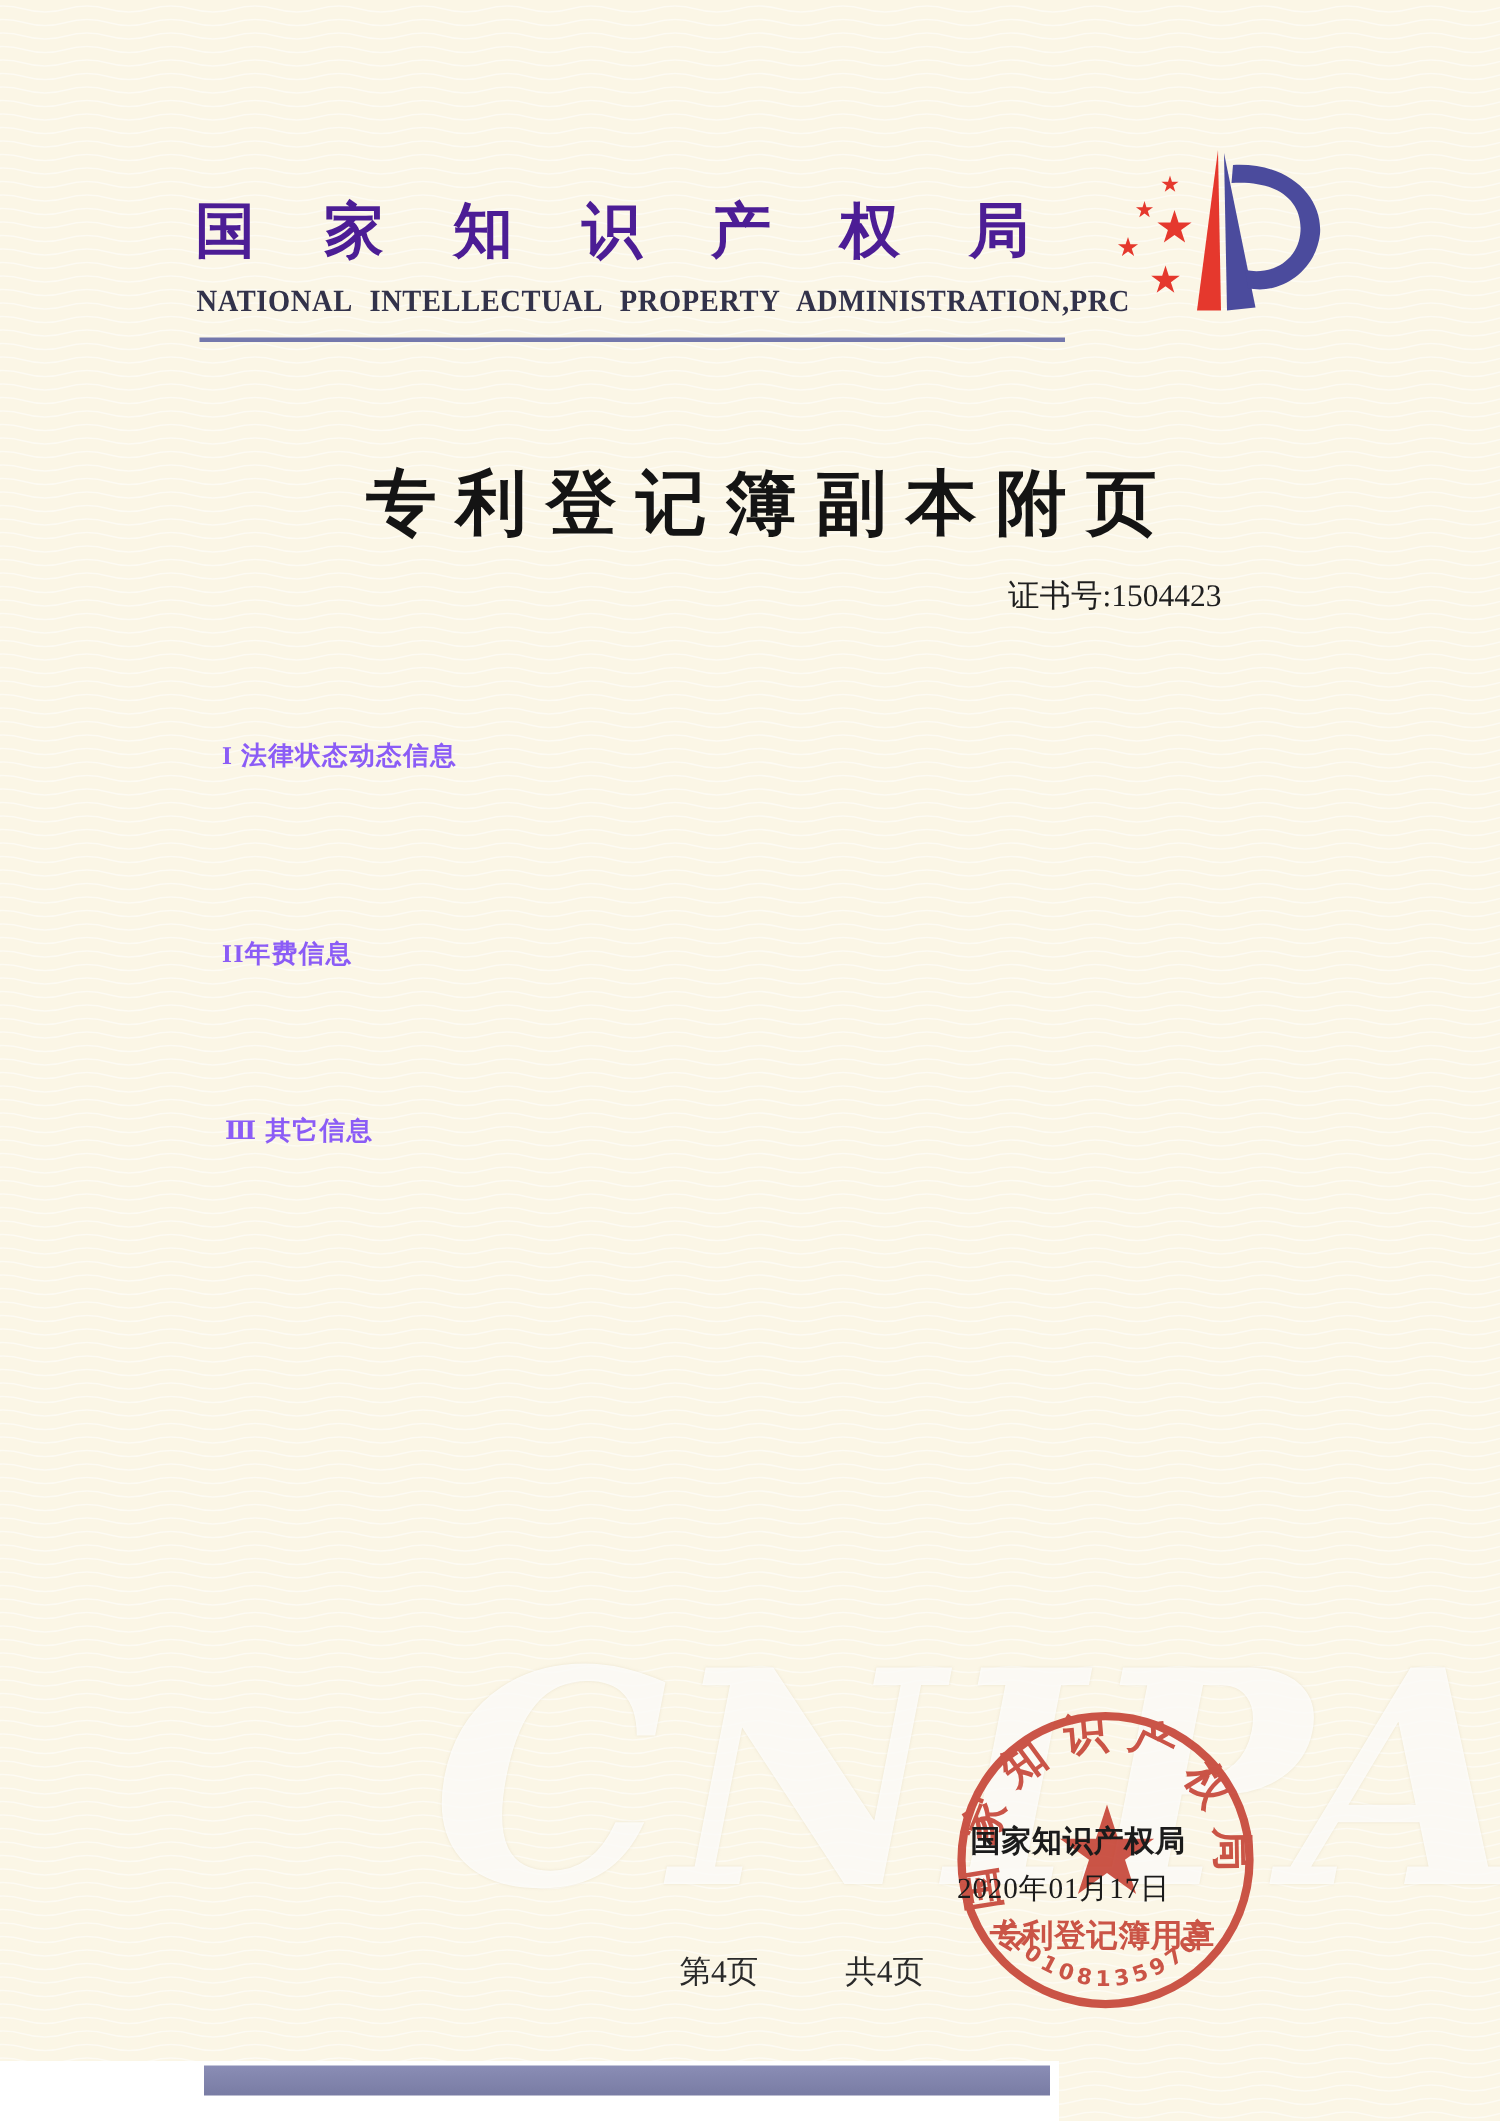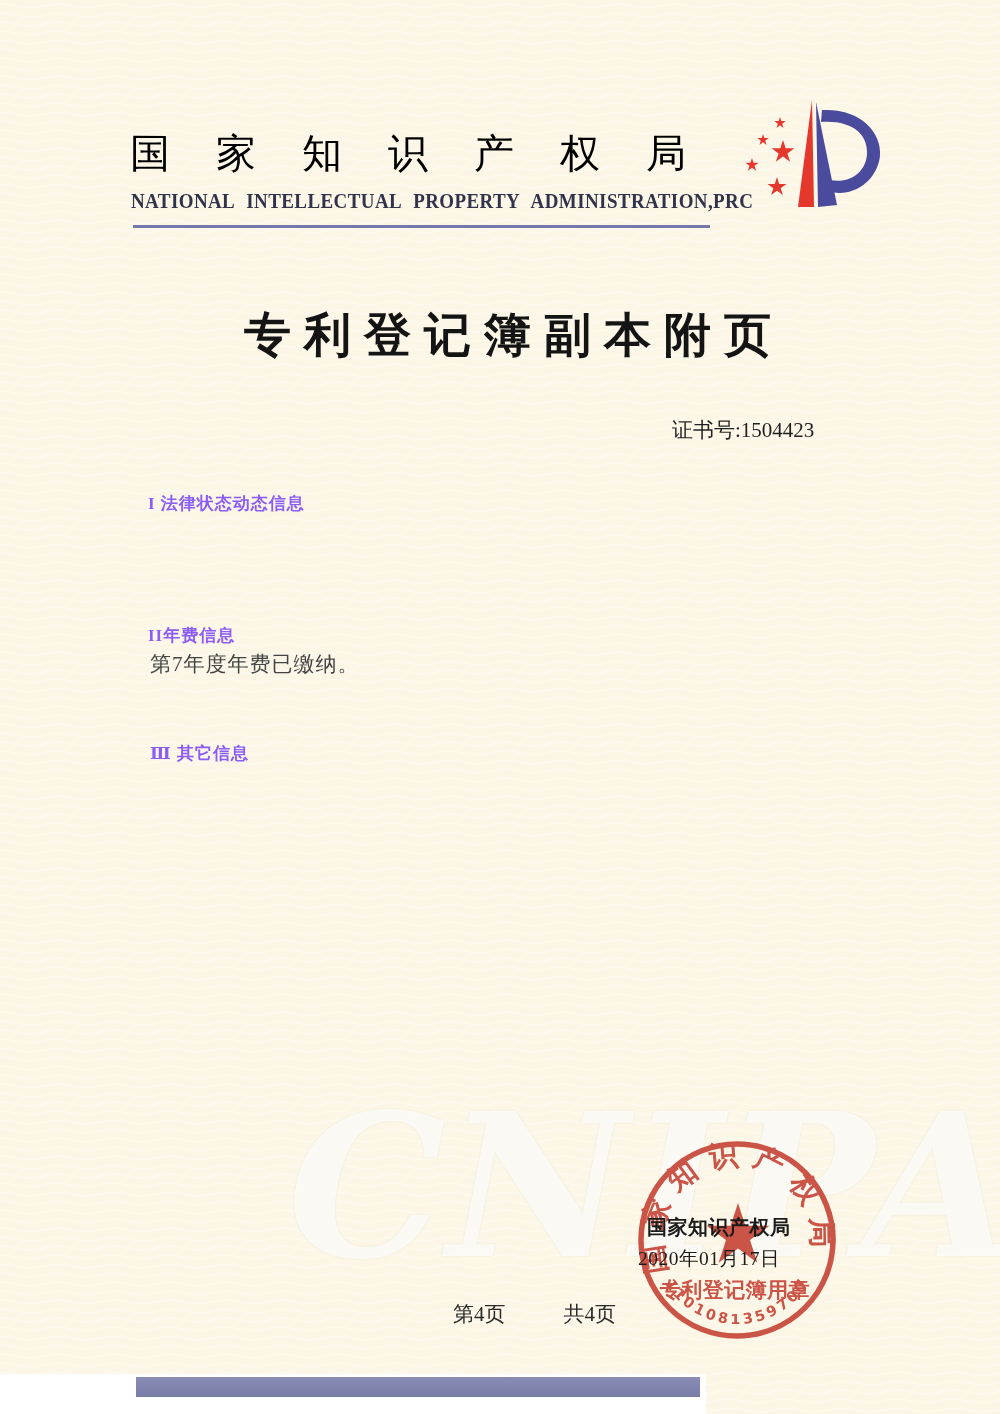--- a/index.html
+++ b/index.html
@@ -15,38 +15,38 @@
   .watermark{
     left:288px;top:1088px;z-index:1;
     font-family:"DejaVu Serif","Liberation Serif",serif;
     font-style:italic;font-weight:700;font-size:198px;line-height:1;
     letter-spacing:2px;color:rgba(255,255,255,0.78);
     text-shadow:0 0 2px rgba(210,196,160,0.35);
   }
   
   .agency-cn{
     left:130px;top:126px;z-index:2;
-    font-size:40px;font-weight:400;letter-spacing:18px;color:#000000;white-space:nowrap;
+    font-size:40px;font-weight:700;letter-spacing:18px;color:#4c1d95;white-space:nowrap;
   }
   .agency-en{
     left:131px;top:190px;z-index:2;
     font-size:19px;font-weight:700;letter-spacing:0.4px;word-spacing:7px;
     color:#32324a;white-space:nowrap;transform:scaleY(1.08);transform-origin:left top;
   }
   .header-rule{left:133px;top:225px;width:577px;height:3px;background:#7478ac;z-index:2;}
   .logo-svg{left:740px;top:94px;width:148px;height:120px;z-index:2;}
   
   .doc-title{
     left:0;top:304px;width:1000px;padding-left:28px;box-sizing:border-box;z-index:2;
     text-align:center;font-size:47px;font-weight:700;letter-spacing:13px;color:#141414;white-space:nowrap;
   }
   
   .field{z-index:2;font-size:21px;color:#1f1f1f;white-space:nowrap;}
   .field-patent{left:150px;top:397px;}
-  .field-cert{left:672px;top:416px;font-family:Liberation Serif, serif;}
+  .field-cert{left:672px;top:383px;font-family:Liberation Serif, serif;}
   
   .sec-h{z-index:2;font-size:17px;font-weight:700;color:#8b5cf6;white-space:nowrap;letter-spacing:1px;}
   .sec-b{z-index:2;font-size:21px;font-weight:400;color:#444;white-space:nowrap;letter-spacing:1px;}
   .sec1{left:148px;top:492px;}
   .sec2{left:148px;top:624px;}
   .sec2-body{left:150px;top:650px;}
   .sec3{left:150px;top:742px;}
   
   .print-line{z-index:5;color:#1b1b1b;white-space:nowrap;}
   .print-l1{left:647px;top:1214px;font-size:20px;font-weight:700;letter-spacing:0.5px;}
@@ -87,21 +87,20 @@
     <polygon class="star" fill="#e5382d" points="12.0,64.0 13.6,68.8 18.7,68.8 14.5,71.8 16.1,76.7 12.0,73.7 7.9,76.7 9.5,71.8 5.3,68.8 10.4,68.8"></polygon>
     <polygon class="star" fill="#e5382d" points="37.0,83.0 39.2,89.9 46.5,89.9 40.6,94.2 42.9,101.1 37.0,96.8 31.1,101.1 33.4,94.2 27.5,89.9 34.8,89.9"></polygon>
   </svg>
 
   <div class="abs doc-title">专利登记簿副本附页</div>
 
   <div class="abs field field-cert"><span>证书号:</span><span>1504423</span></div>
 
   <div class="abs sec-h sec1">I 法律状态动态信息</div>
   <div class="abs sec-h sec2">II年费信息</div>
-  <div class="abs sec-b sec2-body">第7年度年费已缴纳。</div>
   <div class="abs sec-h sec3">Ⅲ 其它信息</div>
 
   <svg class="abs seal-svg" viewBox="0 0 206 206" xmlns="http://www.w3.org/2000/svg">
     <defs>
       <path id="arcT" d="M38.1 137.5 A75 75 0 1 1 173.5 125.7"></path>
       <path id="arcB" d="M34.2 148.2 A84 84 0 0 0 171.8 148.2"></path>
     </defs>
     <g opacity="0.86">
       <circle cx="103" cy="100" r="96" fill="none" stroke-width="5.5" stroke="#c33a2c"></circle>
       <text class="seal-text" font-size="29" letter-spacing="12" text-anchor="middle" fill="#c33a2c">

